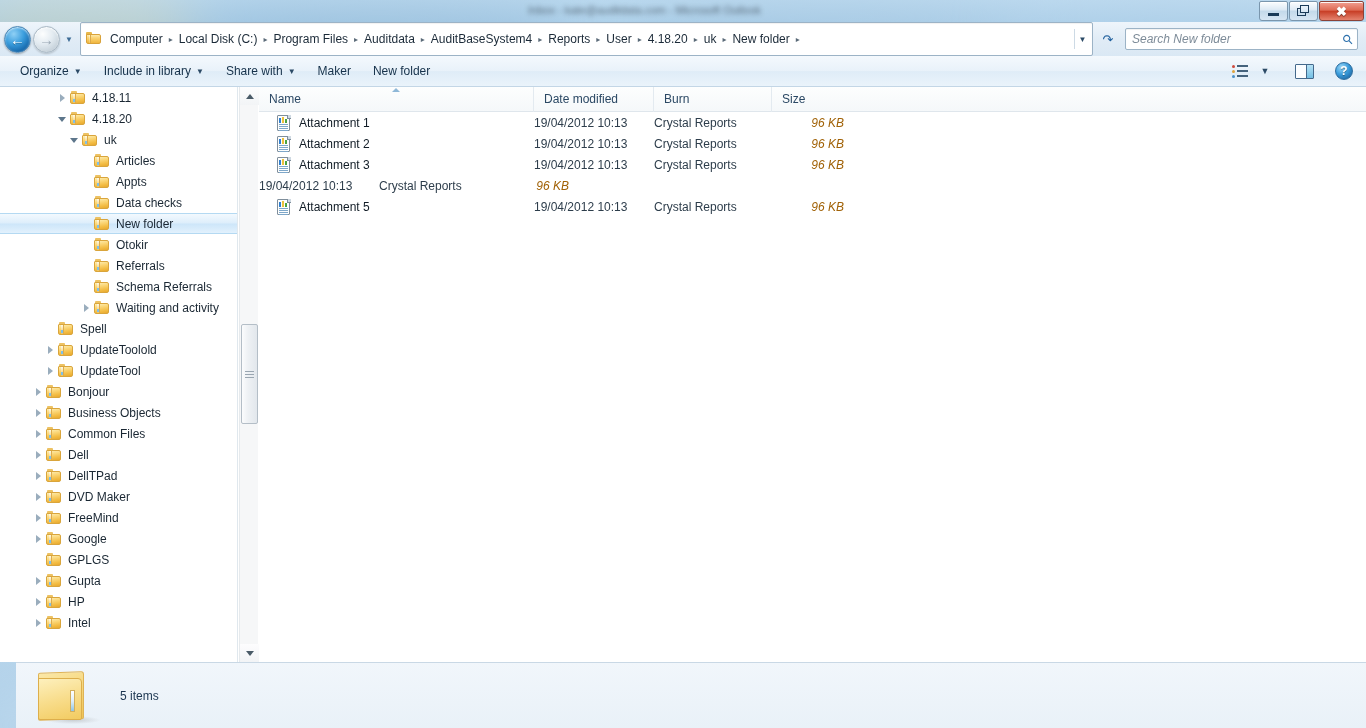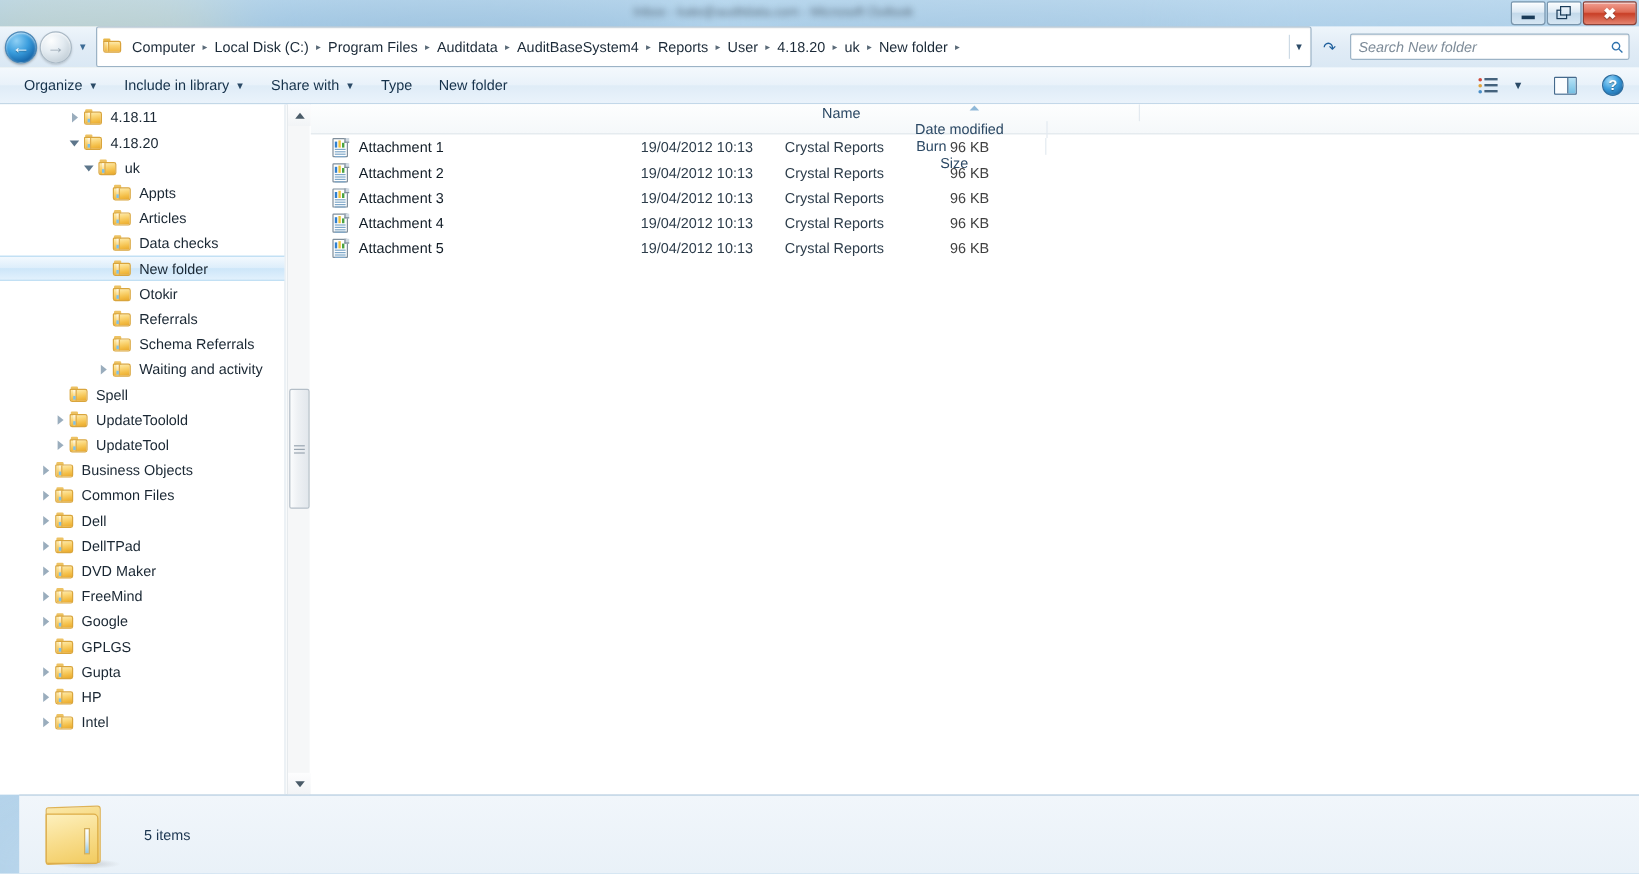--- a/index.html
+++ b/index.html
@@ -237,21 +237,21 @@
   }
   #sb-thumb .grip { display:flex; flex-direction:column; gap:2px; }
   #sb-thumb .grip i { display:block; width:9px; height:1px; background:#9aa6b1; }
 
   
   #listpane { position:absolute; left:259px; top:0; width:1107px; height:575px; background:#fff; }
   #colheader {
     position:absolute; left:0; top:0; width:1107px; height:25px;
     background: linear-gradient(180deg,#fdfefe 0%,#f5f8fa 100%);
     border-bottom:1px solid #dfe6ec;
-    display:flex; align-items:center;flex-direction:column;
+    display:flex; align-items:center;
   }
   .col {
     height:25px; display:flex; align-items:center; padding-left:10px;
     font-size:12px; color:#2b4864; border-right:1px solid #e3eaf0; position:relative;
   }
   .col.sorted .sortmark {
     position:absolute; left:50%; top:1px; transform:translateX(-50%);
     width:0;height:0;border-bottom:4px solid #8fb8d8; border-left:4px solid transparent;border-right:4px solid transparent;
   }
   .col.c-name { width:275px; }
@@ -260,21 +260,21 @@
   .col.c-size { width:78px; border-right:none; }
   .col.c-fill  { flex:1; border-right:none; }
 
   #filelist { position:absolute; left:0; top:25px; width:1107px; }
   .file-row {
     height:21px; display:flex; align-items:center; font-size:12px; color:#111c26;
   }
   .f-name { width:275px; display:flex; align-items:center; gap:8px; padding-left:18px; }
   .f-date { width:120px; color:#2d3d4b; }
   .f-type { width:118px; color:#2d3d4b; }
-  .f-size { width:78px; color:#404040; text-align:center; padding-right:6px; }
+  .f-size { width:78px; color:#a16207; text-align:right; padding-right:6px;font-style:italic; }
 
   
   .doc-icon { position:relative; width:14px; height:16px; flex:0 0 auto; }
   .doc-icon .page {
     position:absolute; left:0; top:0; width:13px; height:16px;
     background:#fdfefe; border:1px solid #7f8e9b; border-radius:1px;
   }
   .doc-icon .fold {
     position:absolute; right:0; top:0; width:4px; height:4px;
     background:#cfd9e2; border-left:1px solid #7f8e9b; border-bottom:1px solid #7f8e9b;
@@ -413,21 +413,21 @@
         </div>
         <div class="cmditem">
           <span>Include in library</span>
           <span class="caret">▼</span>
         </div>
         <div class="cmditem">
           <span>Share with</span>
           <span class="caret">▼</span>
         </div>
         <div class="cmditem">
-          <span>Type</span>
+          <span>Maker</span>
         </div>
         <div class="cmditem">
           <span>New folder</span>
         </div>
       </div>
     <div id="cmdright">
       <div class="iconbtn">
         <div id="viewicon">
           <div class="vi-lines">
             <div class="vi-row">
@@ -501,31 +501,31 @@
             <span class="tree-label">uk</span>
           </div>
           <div class="tree-row">
             <span class="expander" style="margin-left: 78px;"></span>
             <span class="tree-folder">
               <span class="tab"></span>
               <span class="body"></span>
               <span class="spine"></span>
               <span class="dot"></span>
             </span>
+            <span class="tree-label">Articles</span>
+          </div>
+          <div class="tree-row">
+            <span class="expander" style="margin-left: 78px;"></span>
+            <span class="tree-folder">
+              <span class="tab"></span>
+              <span class="body"></span>
+              <span class="spine"></span>
+              <span class="dot"></span>
+            </span>
             <span class="tree-label">Appts</span>
-          </div>
-          <div class="tree-row">
-            <span class="expander" style="margin-left: 78px;"></span>
-            <span class="tree-folder">
-              <span class="tab"></span>
-              <span class="body"></span>
-              <span class="spine"></span>
-              <span class="dot"></span>
-            </span>
-            <span class="tree-label">Articles</span>
           </div>
           <div class="tree-row">
             <span class="expander" style="margin-left: 78px;"></span>
             <span class="tree-folder">
               <span class="tab"></span>
               <span class="body"></span>
               <span class="spine"></span>
               <span class="dot"></span>
             </span>
             <span class="tree-label">Data checks</span>
@@ -608,20 +608,32 @@
             <span class="expander" style="margin-left: 42px;">
               <span class="tri-closed"></span>
             </span>
             <span class="tree-folder">
               <span class="tab"></span>
               <span class="body"></span>
               <span class="spine"></span>
               <span class="dot"></span>
             </span>
             <span class="tree-label">UpdateTool</span>
+          </div>
+          <div class="tree-row">
+            <span class="expander" style="margin-left: 30px;">
+              <span class="tri-closed"></span>
+            </span>
+            <span class="tree-folder">
+              <span class="tab"></span>
+              <span class="body"></span>
+              <span class="spine"></span>
+              <span class="dot"></span>
+            </span>
+            <span class="tree-label">Bonjour</span>
           </div>
           <div class="tree-row">
             <span class="expander" style="margin-left: 30px;">
               <span class="tri-closed"></span>
             </span>
             <span class="tree-folder">
               <span class="tab"></span>
               <span class="body"></span>
               <span class="spine"></span>
               <span class="dot"></span>
@@ -846,38 +858,20 @@
                   <i></i>
                 </span>
               </span>
               <span>Attachment 3</span>
             </div>
             <div class="f-date">19/04/2012 10:13</div>
             <div class="f-type">Crystal Reports</div>
             <div class="f-size">96 KB</div>
           </div>
           <div class="file-row">
-            <div class="f-name">
-              <span class="doc-icon">
-                <span class="page"></span>
-                <span class="fold"></span>
-                <span class="bars">
-                  <i></i>
-                  <i class="y"></i>
-                  <i class="g"></i>
-                </span>
-                <span class="lines">
-                  <i></i>
-                  <i></i>
-                  <i></i>
-                  <i></i>
-                </span>
-              </span>
-              <span>Attachment 4</span>
-            </div>
             <div class="f-date">19/04/2012 10:13</div>
             <div class="f-type">Crystal Reports</div>
             <div class="f-size">96 KB</div>
           </div>
           <div class="file-row">
             <div class="f-name">
               <span class="doc-icon">
                 <span class="page"></span>
                 <span class="fold"></span>
                 <span class="bars">

